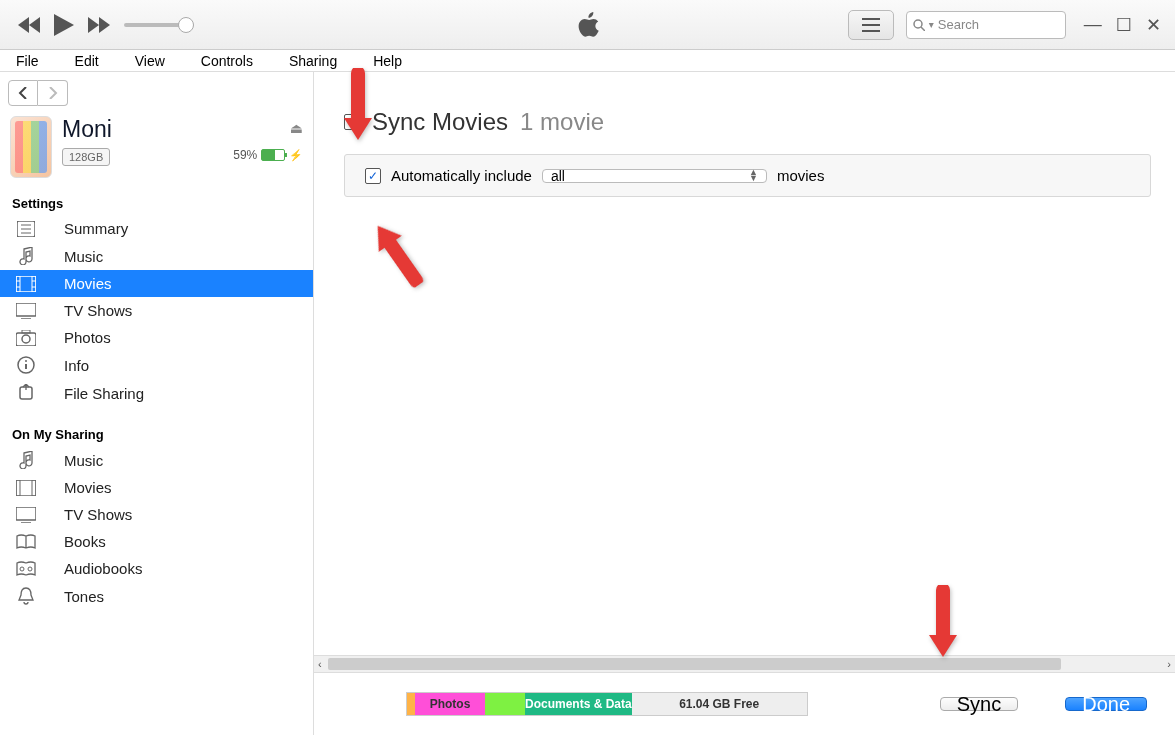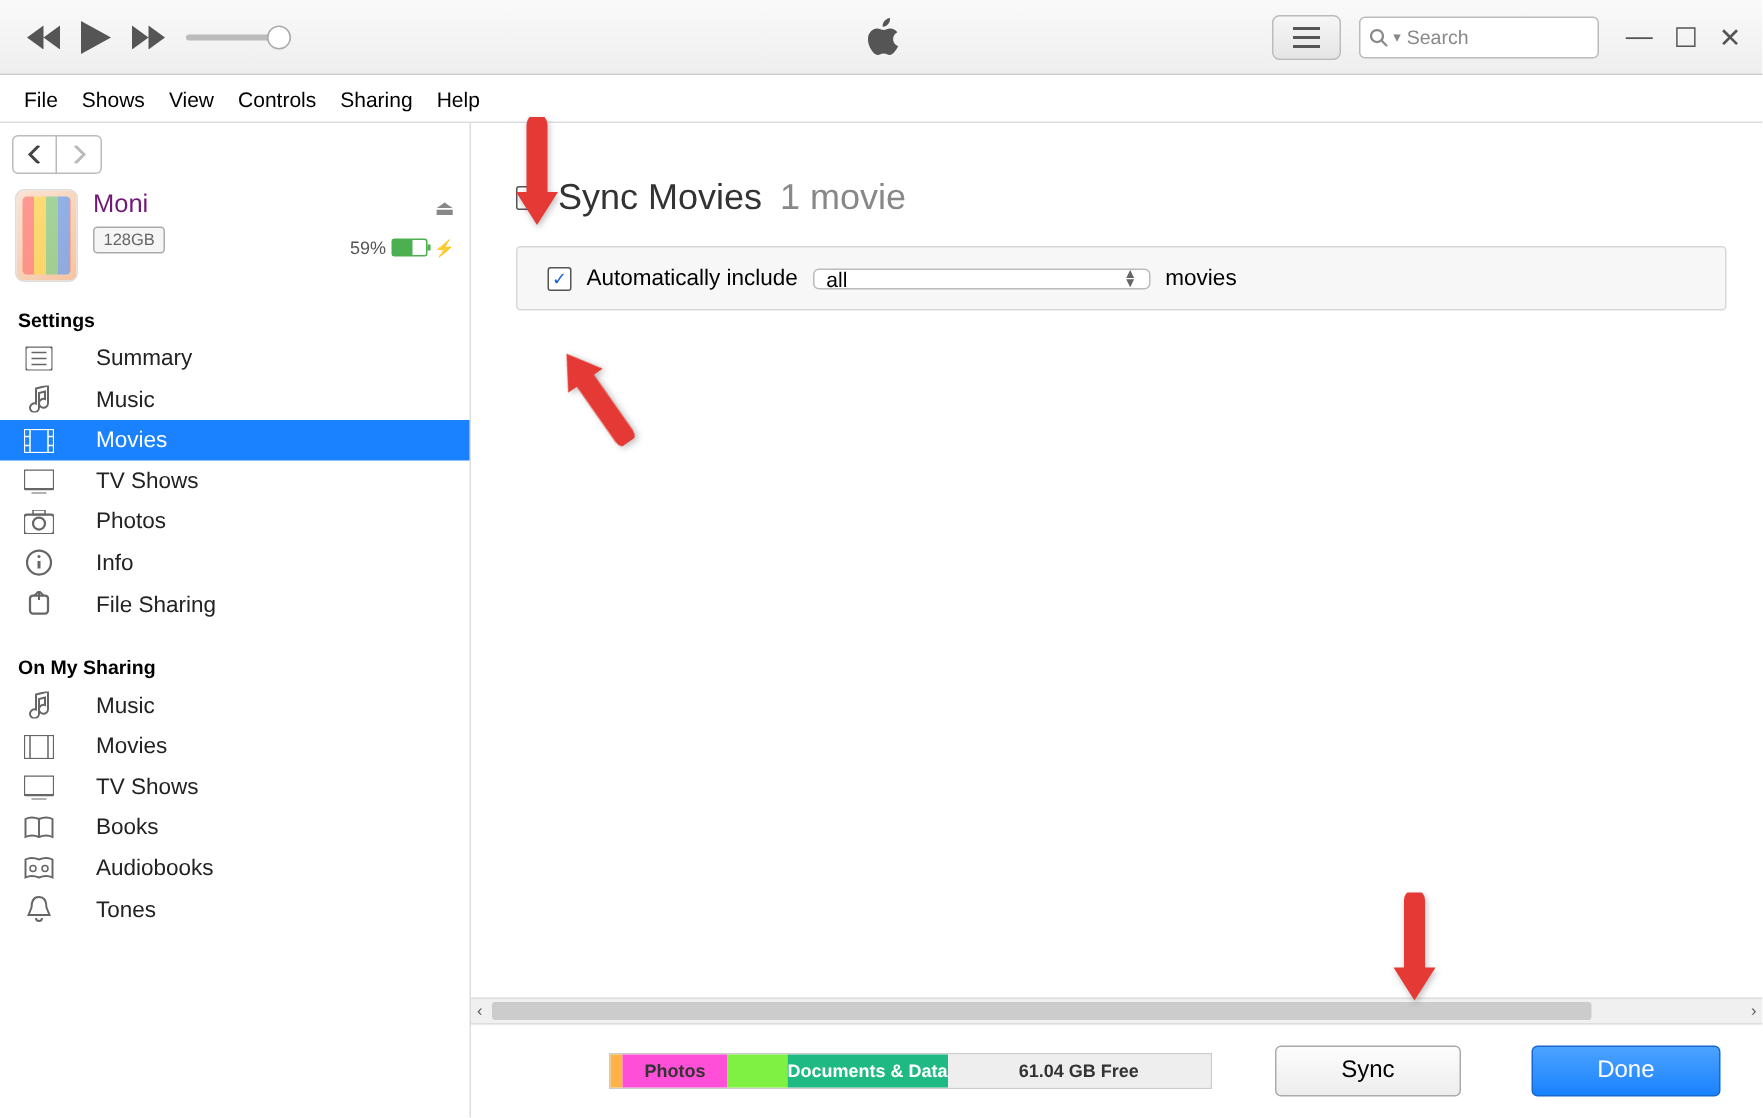--- a/index.html
+++ b/index.html
@@ -10,40 +10,40 @@
 .player-controls { display: flex; align-items: center; gap: 14px; padding: 0 18px; }
 .apple-logo { position: absolute; left: 50%; top: 50%; transform: translate(-50%,-50%); color: #555; }
 .right-controls { position: absolute; right: 8px; top: 50%; transform: translateY(-50%); display: flex; align-items: center; gap: 12px; }
 .list-btn { width: 46px; height: 30px; background: linear-gradient(#f6f6f6,#e5e5e5); border: 1px solid #bbb; border-radius: 5px; display:flex; align-items:center; justify-content:center; }
 .search-box { width: 160px; height: 28px; background: #fff; border: 1px solid #bbb; border-radius: 4px; display: flex; align-items: center; padding: 0 6px; gap: 4px; font-size: 13px; color: #888; }
 .win-controls { display:flex; gap:14px; padding:0 6px; color:#555; font-size:18px; }
 .vol-track { width: 70px; height:4px; background:#bbb; border-radius:2px; position:relative;}
 .vol-thumb { position:absolute; right:0; top:50%; transform:translate(0,-50%); width:16px; height:16px; background:#fff; border:1px solid #aaa; border-radius:50%;}
 
 
-.menu-bar { height: 32px; display: flex; align-items: center; padding: 0 8px; gap: 0; border-bottom: 1px solid #ddd; }
+.menu-bar { height: 22px; display: flex; align-items: center; padding: 0 8px; gap: 20px; border-bottom: 1px solid #ddd; }
 .menu-bar span { font-size: 14px; padding: 4px 8px; cursor: default; }
 
 
 .content { display: flex; height: calc(100% - 82px); }
 .sidebar { width: 314px; border-right: 1px solid #ddd; display:flex; flex-direction:column;}
 .main { flex: 1; display:flex; flex-direction:column; position:relative;}
 
 
 .nav-btns { display:flex; gap:0; padding:8px; }
 .nav-btn { width:30px; height:26px; border:1px solid #bbb; background:#fff; display:flex; align-items:center; justify-content:center; color:#444;}
 .nav-btn:first-child{border-radius:4px 0 0 4px;}
 .nav-btn:last-child{border-radius:0 4px 4px 0; border-left:none;}
 
 
 .device-header { display:flex; padding: 2px 10px 12px 10px; gap:10px; align-items:flex-start;}
 .device-thumb { width:42px; height:62px; border-radius:6px; background: linear-gradient(135deg,#fbe3d4,#f5c4a0); border:1px solid #ddd; position:relative; overflow:hidden;}
 .device-thumb::before{content:""; position:absolute; inset:4px; background:repeating-linear-gradient(90deg,#ff6b6b 0 8px,#ffd93d 8px 16px,#6bcf7f 16px 24px,#4d96ff 24px 32px); border-radius:3px; opacity:0.6;}
 .device-info { flex:1; }
-.device-name { font-size:17px; color:#701a75; margin-bottom:4px;}
+.device-name { font-size:23px; color:#0f172a; margin-bottom:4px;}
 .storage-badge { display:inline-block; font-size:11px; padding:2px 6px; border:1px solid #aaa; border-radius:3px; color:#666; background:#f5f5f5;}
 .device-right { text-align:right; padding-top:4px;}
 .eject { color:#888; font-size:14px;}
 .battery-row { display:flex; align-items:center; gap:4px; font-size:12px; color:#555; margin-top:12px; justify-content:flex-end;}
 .battery-icon { width:24px; height:12px; border:1px solid #4caf50; border-radius:2px; position:relative;}
 .battery-icon::after{content:"";position:absolute;right:-3px;top:3px;width:2px;height:4px;background:#4caf50;}
 .battery-fill{height:100%;width:59%;background:#4caf50;}
 
 
 .side-section-title { font-size:13px; font-weight:bold; padding: 6px 12px 4px; }
@@ -66,21 +66,21 @@
 .hscroll .thumb{ flex:1; height:12px; background:#ccc; margin:0 6px; border-radius:2px;}
 .hscroll .thumb-gap{ width:100px;}
 .footer { height:62px; display:flex; align-items:center; padding: 0 28px; gap:14px; }
 .storage-bar { flex:1; max-width:490px; height:24px; display:flex; border:1px solid #ccc; font-size:12px; font-weight:bold; align-items:stretch;}
 .seg { display:flex; align-items:center; justify-content:center; color:#333; white-space:nowrap; overflow:hidden;}
 .seg.audio{background:#ffb347;width:8px;}
 .seg.photos{background:#ff4fd8;width:70px;}
 .seg.apps{background:#7ef142;width:40px;}
 .seg.docs{background:#1fb984;flex:1;color:#fff;}
 .seg.free{background:#eee;width:175px;}
-.btn { height:34px; padding: 0 43px; border:1px solid #aaa; border-radius:4px; background:linear-gradient(#fdfdfd,#ededed); font-size:16px; display:flex; align-items:center;}
+.btn { height:14px; padding: 0 16px; border:1px solid #aaa; border-radius:4px; background:linear-gradient(#fdfdfd,#ededed); font-size:20px; display:flex; align-items:center;}
 .btn.primary { background:linear-gradient(#4da3ff,#1a82ff); color:#fff; border-color:#1668cc;margin-left:33px;}
 
 
 .arrow { position:absolute; pointer-events:none; }
 .arrow svg { filter: drop-shadow(1px 2px 2px rgba(0,0,0,0.25)); }
 
 svg { display:block; }
 </style>
 </head>
 <body>
@@ -128,21 +128,21 @@
     <div class="win-controls">
       <span>—</span>
       <span>☐</span>
       <span>✕</span>
     </div>
   </div>
 </div>
 
 <div class="menu-bar">
   <span>File</span>
-  <span>Shows</span>
+  <span>Edit</span>
   <span>View</span>
   <span>Controls</span>
   <span>Sharing</span>
   <span>Help</span>
 </div>
 
 <div class="content">
 
   <div class="sidebar">
     <div class="nav-btns">

